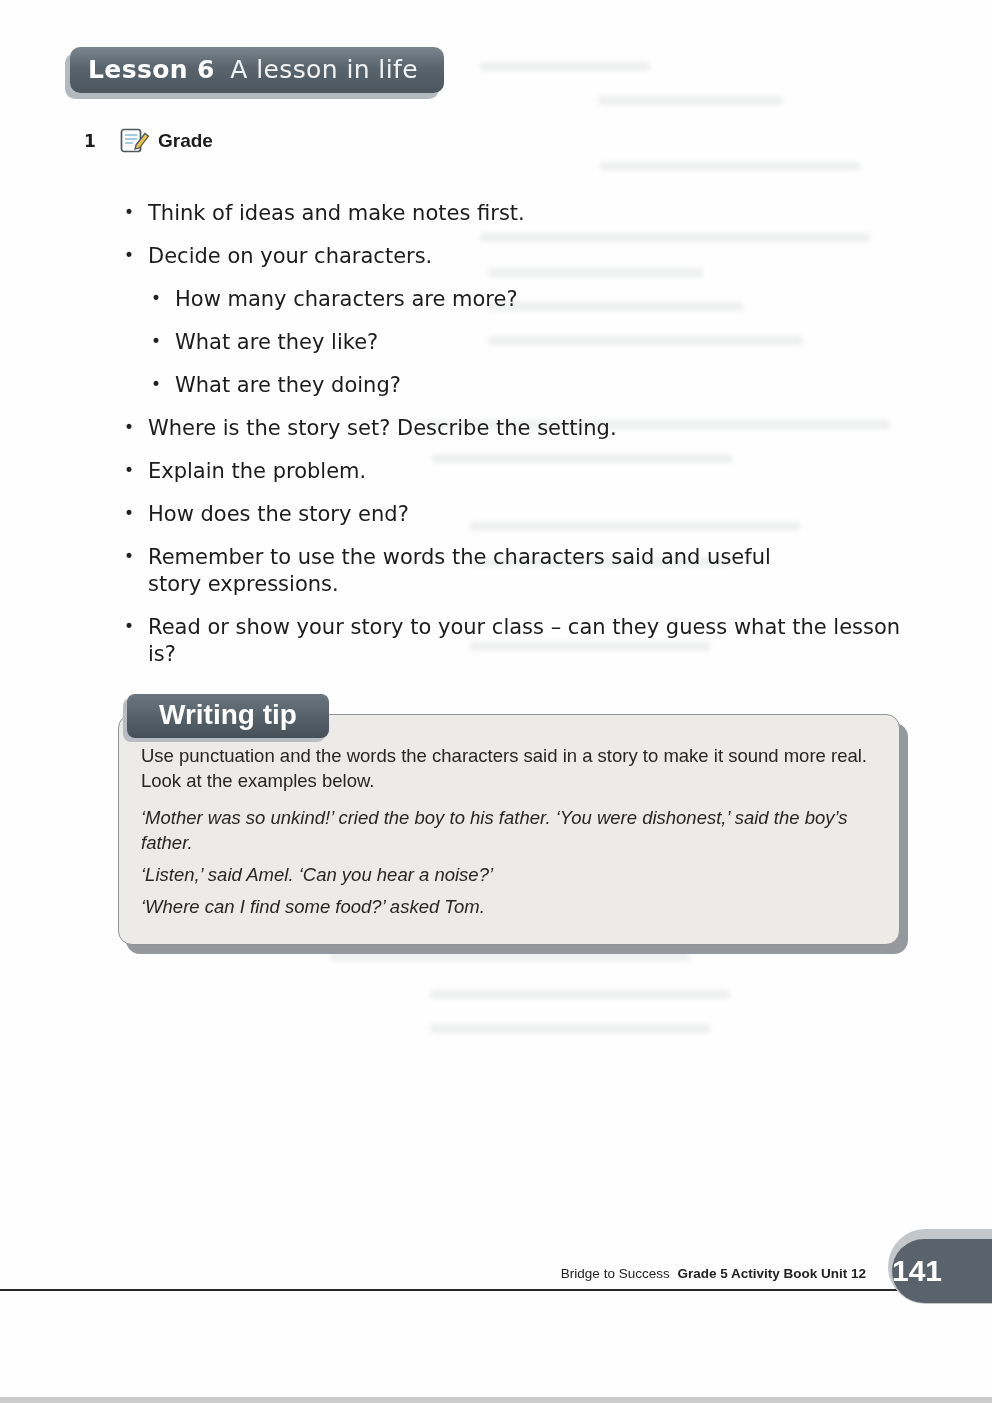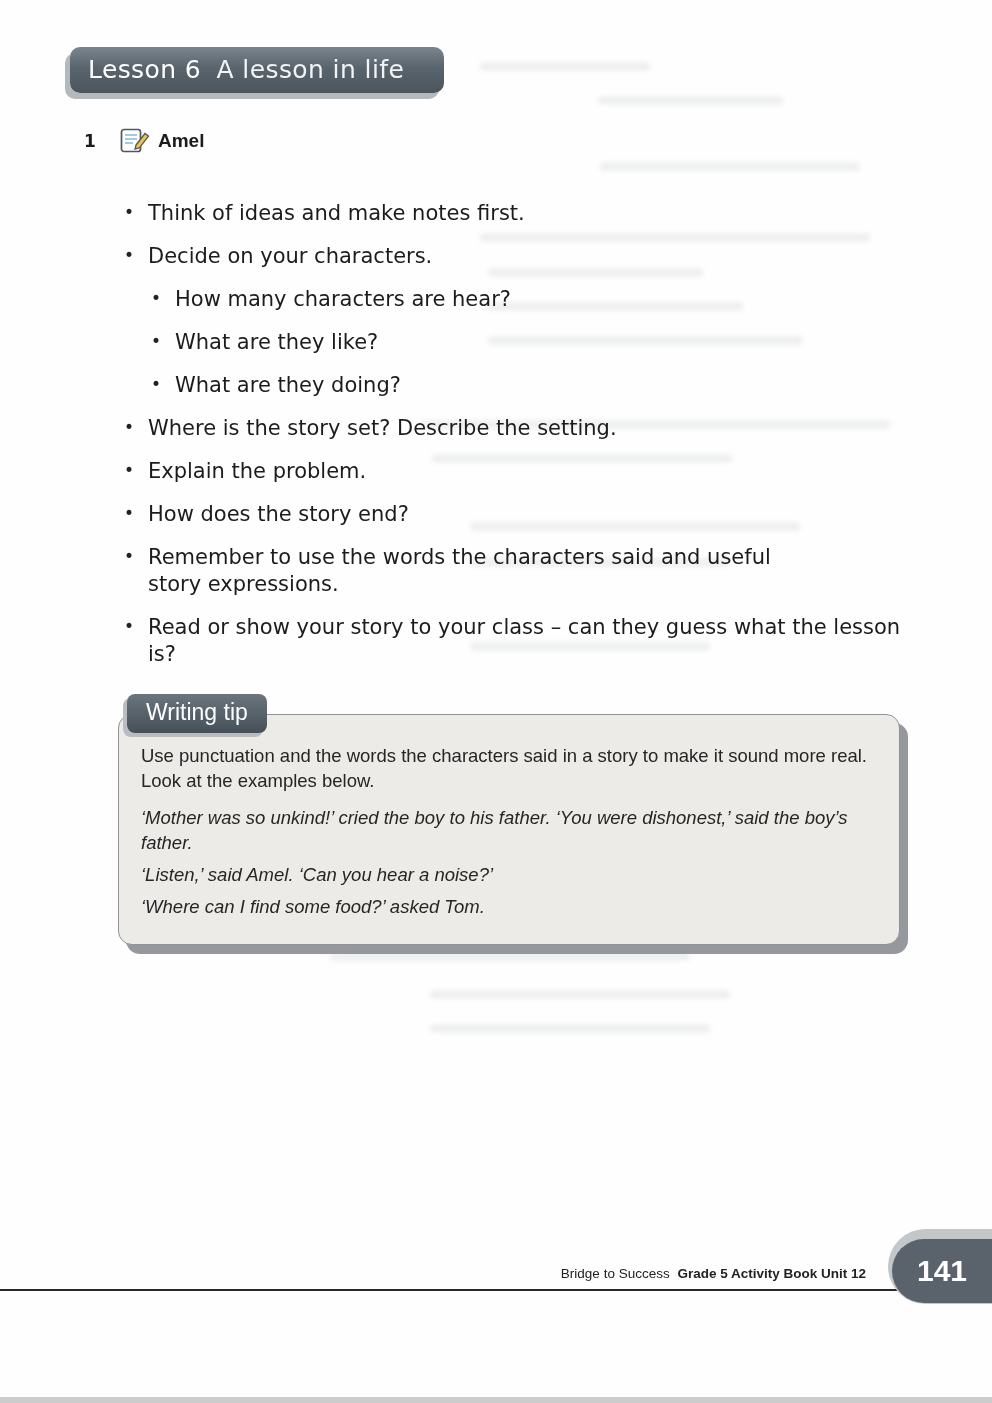--- a/index.html
+++ b/index.html
@@ -11,21 +11,21 @@
   }
 
   
   .banner {
     position:absolute; left:70px; top:47px; width:374px; height:46px;
     background:linear-gradient(180deg,#7b858e 0%, #5a646d 45%, #4b555d 100%);
     border-radius:10px; box-shadow:-5px 6px 0 #b4b9bd;
     color:#ffffff; font-size:25px; line-height:46px; padding-left:18px;
     letter-spacing:0.4px; white-space:nowrap;
   }
-  .banner .banner-bold { font-weight:normal; }
+  .banner .banner-bold { font-weight:bold; }
   .banner .banner-rest { font-weight:normal; margin-left:7px; color:#f1f3f4; }
 
   
   .task-head { position:absolute; left:84px; top:127px; display:flex; align-items:center; }
   .task-num { font-weight:bold; font-size:17px; width:36px; }
   .write-icon { display:inline-block; width:30px; height:27px; margin-right:8px; }
   .task-label { font-weight:bold; font-size:19px; font-family:"Liberation Sans", sans-serif; }
 
   
   .instruction { position:absolute; left:120px; top:160px; font-size:20px; }
@@ -42,41 +42,41 @@
   .tipbox {
     position:absolute; left:118px; top:714px; width:782px;
     background:#edebe8; border:1px solid #8f9296; border-radius:14px;
     box-shadow:8px 9px 0 #95989c;
     padding:28px 26px 18px 22px;
     font-family:"Liberation Sans", sans-serif; font-size:18.5px; color:#262626;
   }
   .tiptab {
     position:absolute; left:8px; top:-21px;
     background:linear-gradient(180deg,#6b757e 0%, #454f57 100%);
-    color:#ffffff; font-weight:normal; font-size:23px;
-    padding:5px 19px 7px; border-radius:8px;
+    color:#ffffff; font-weight:bold; font-size:28px;
+    padding:5px 32px 7px; border-radius:8px;
     box-shadow:-4px 4px 0 #b9bdc1;
   }
   .tip-intro { line-height:25px; margin-bottom:12px; }
   .tip-ex { font-style:italic; line-height:25px; margin-bottom:7px; }
 
   
   .footer-line { position:absolute; left:0; top:1289px; width:992px; height:2px; background:#26282a; }
   .footer-text {
     position:absolute; top:1266px; right:126px;
     font-family:"Liberation Sans", sans-serif; font-size:13.5px; color:#222;
     white-space:nowrap;
     margin-left:28px;
   }
   .f-book { font-weight:bold; margin-left:4px; }
   .badge-back { position:absolute; right:0; top:1229px; width:104px; height:75px; background:#c3c7ca; border-radius:40px 0 0 40px; }
   .badge {
     position:absolute; right:0; top:1239px; width:100px; height:64px;
     background:#5a636b; border-radius:32px 0 0 32px;
-    color:#fff; font-weight:bold; font-size:30px; text-align:center; line-height:64px;
+    color:#fff; font-weight:bold; font-size:30px; line-height:64px;
     font-family:"Liberation Sans", sans-serif;
   }
   .scan-edge { position:absolute; left:0; bottom:0; width:100%; height:6px; background:#cccccc; }
 
   
   .ghost { position:absolute; background:#8e959c; opacity:0.13; filter:blur(2px); border-radius:4px; height:9px; }
   .g1  { left:480px; top:62px;  width:170px; }
   .g2  { left:598px; top:96px;  width:185px; }
   .g3  { left:600px; top:162px; width:260px; }
   .g4  { left:480px; top:233px; width:390px; }
@@ -124,28 +124,28 @@
     <span class="task-num">1</span>
     <span class="write-icon">
       <svg width="30" height="27" viewBox="0 0 30 27">
         <rect x="1.5" y="2.5" width="19" height="22" rx="2.5" fill="#ffffff" stroke="#4e585f" stroke-width="1.7"></rect>
         <line x1="5" y1="8" x2="17" y2="8" stroke="#86b9d8" stroke-width="1.5"></line>
         <line x1="5" y1="12" x2="17" y2="12" stroke="#86b9d8" stroke-width="1.5"></line>
         <line x1="5" y1="16" x2="13" y2="16" stroke="#86b9d8" stroke-width="1.5"></line>
         <path d="M16 18 L25 6.5 L28.5 9.2 L19.5 20.8 L15 22 Z" fill="#f0c24a" stroke="#4e585f" stroke-width="1.3"></path>
       </svg>
     </span>
-    <span class="task-label">Amel</span>
+    <span class="task-label">Grade</span>
   </div>
 
 
   <div class="bullets">
     <div class="b l1"><span class="dot">•</span><span>Think of ideas and make notes first.</span></div>
     <div class="b l1"><span class="dot">•</span><span>Decide on your characters.</span></div>
-    <div class="b l2"><span class="dot">•</span><span>How many characters are hear?</span></div>
+    <div class="b l2"><span class="dot">•</span><span>How many characters are more?</span></div>
     <div class="b l2"><span class="dot">•</span><span>What are they like?</span></div>
     <div class="b l2"><span class="dot">•</span><span>What are they doing?</span></div>
     <div class="b l1"><span class="dot">•</span><span>Where is the story set? Describe the setting.</span></div>
     <div class="b l1"><span class="dot">•</span><span>Explain the problem.</span></div>
     <div class="b l1"><span class="dot">•</span><span>How does the story end?</span></div>
     <div class="b l1 narrow"><span class="dot">•</span><span>Remember to use the words the characters said and useful story expressions.</span></div>
     <div class="b l1"><span class="dot">•</span><span>Read or show your story to your class – can they guess what the lesson is?</span></div>
   </div>
 
   <div class="tipbox">

